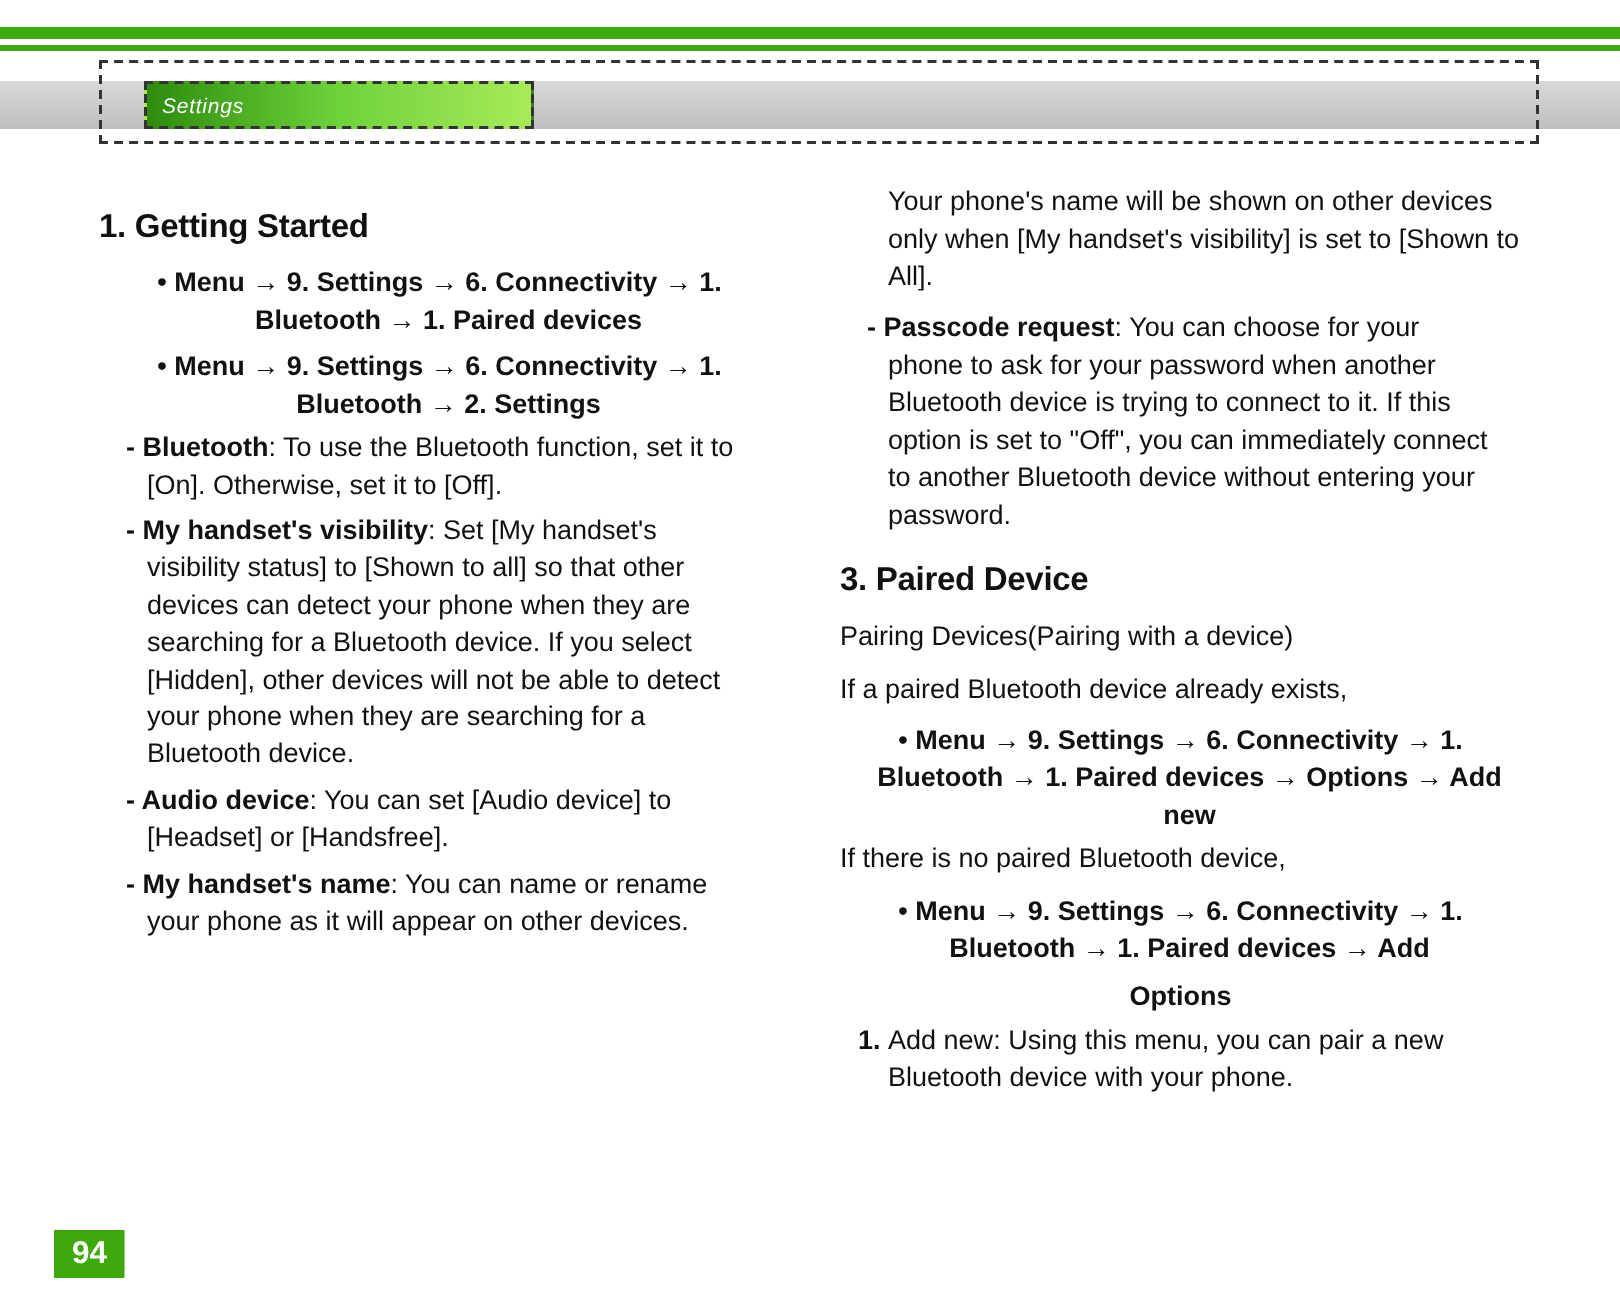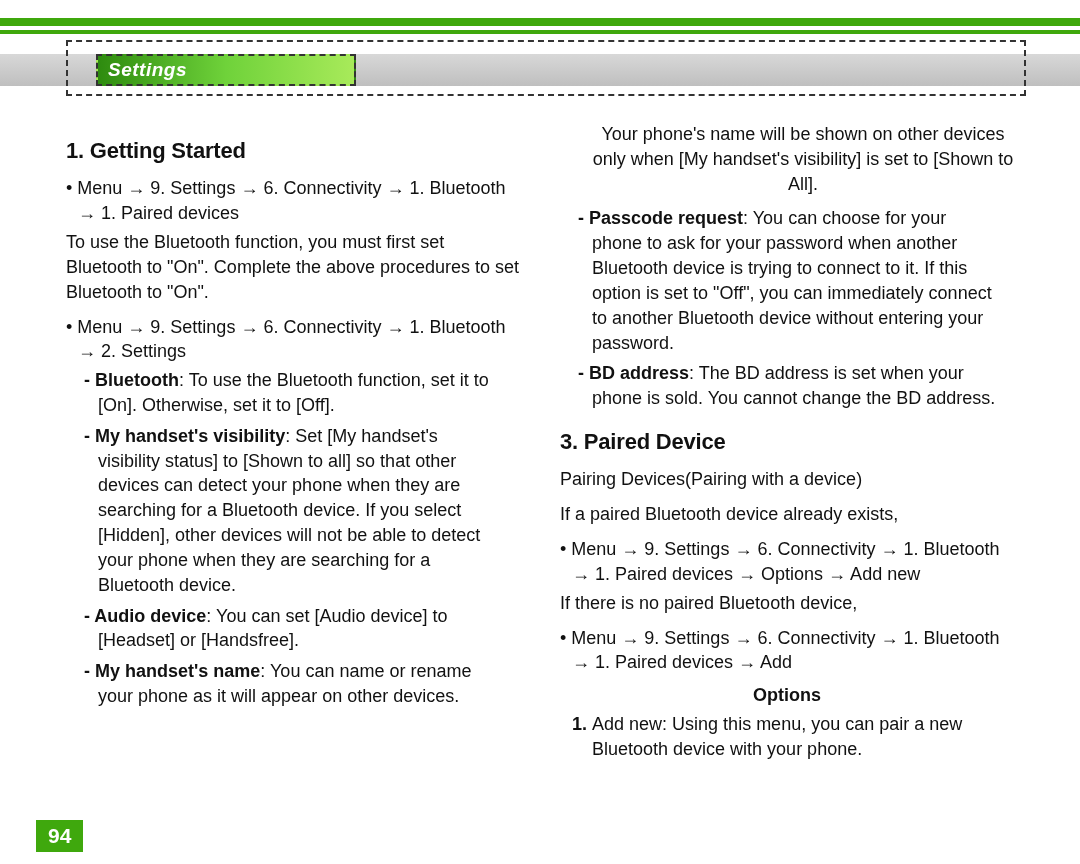--- a/index.html
+++ b/index.html
@@ -34,37 +34,37 @@
   .header-tab {
     position: absolute;
     left: 96px; top: 14px;
     width: 260px; height: 32px;
     background: linear-gradient(to right, #2e8b0f, #6fd23a, #a8ea5a);
     border: 2px dashed #333;
     display: flex; align-items: center;
     padding-left: 10px;
   }
   .header-tab-text {
-    color: #fff; font-style: italic; font-weight: bold;
-    font-size: 19px; letter-spacing: 0.5px;
+    color: #fff; font-style: italic; font-weight: normal;
+    font-size: 14px; letter-spacing: 0.5px;
   }
 
   .page-body {
     width: 1008px;
     margin: 0 auto;
     padding: 20px 30px 0 30px;
     display: flex;
     gap: 40px;
     font-size: 18px;
     line-height: 1.38;
     color: #111;
   }
   .col { flex: 1; }
   h2.section { font-weight: bold; font-size: 22px; margin: 16px 0 10px 0; letter-spacing: -0.2px;}
-  .path { font-weight: normal; margin: 6px 0 4px 0; padding-left: 12px; text-indent: -12px; }
+  .path { font-weight: bold; margin: 6px 0 4px 0; padding-left: 12px; text-indent: -12px; text-align: center; }
   .body-p { margin: 2px 0 10px 0; }
   .sub-item { padding-left: 32px; text-indent: -14px; margin: 4px 16px 6px 0; }
   .sub-item .dash { font-weight: bold; }
   .sub-item .lead { font-weight: bold; }
   .opt-head { font-weight: bold; margin-top: 8px; padding-left: 0; text-align: center; }
   .num-item { padding-left: 32px; text-indent: -20px; margin-top: 4px; }
   .num-item .num { font-weight: bold; }
 
   .page-num-badge {
     position: absolute;
@@ -94,46 +94,42 @@
     <div class="header-tab">
       <span class="header-tab-text">Settings</span>
     </div>
   </div>
 
   <div class="page-body">
     <div class="col">
 
       <h2 class="section">1. Getting Started</h2>
       <p class="path">• Menu → 9. Settings → 6. Connectivity → 1. Bluetooth → 1. Paired devices</p>
-      <p class="body-p">To use the Bluetooth function, you must first set Bluetooth to "On". Complete the above procedures to set Bluetooth to "On".</p>
 
       <p class="path">• Menu → 9. Settings → 6. Connectivity → 1. Bluetooth → 2. Settings</p>
 
       <p class="sub-item">
         <span class="dash">- </span><span class="lead">Bluetooth</span><span>: To use the Bluetooth function, set it to [On]. Otherwise, set it to [Off].</span>
       </p>
       <p class="sub-item">
         <span class="dash">- </span><span class="lead">My handset's visibility</span><span>: Set [My handset's visibility status] to [Shown to all] so that other devices can detect your phone when they are searching for a Bluetooth device. If you select [Hidden], other devices will not be able to detect your phone when they are searching for a Bluetooth device.</span>
       </p>
       <p class="sub-item">
         <span class="dash">- </span><span class="lead">Audio device</span><span>: You can set [Audio device] to [Headset] or [Handsfree].</span>
       </p>
       <p class="sub-item">
         <span class="dash">- </span><span class="lead">My handset's name</span><span>: You can name or rename your phone as it will appear on other devices.</span>
       </p>
     </div>
 
     <div class="col">
-      <p class="body-p" style="padding-left:32px; text-indent:0;text-align:center;">Your phone's name will be shown on other devices only when [My handset's visibility] is set to [Shown to All].</p>
+      <p class="body-p" style="padding-left:32px; text-indent:0;">Your phone's name will be shown on other devices only when [My handset's visibility] is set to [Shown to All].</p>
 
       <p class="sub-item">
         <span class="dash">- </span><span class="lead">Passcode request</span><span>: You can choose for your phone to ask for your password when another Bluetooth device is trying to connect to it. If this option is set to "Off", you can immediately connect to another Bluetooth device without entering your password.</span>
-      </p>
-      <p class="sub-item">
-        <span class="dash">- </span><span class="lead">BD address</span><span>: The BD address is set when your phone is sold. You cannot change the BD address.</span>
       </p>
 
       <h2 class="section">3. Paired Device</h2>
       <p class="body-p">Pairing Devices(Pairing with a device)</p>
       <p class="body-p">If a paired Bluetooth device already exists,</p>
       <p class="path">• Menu → 9. Settings → 6. Connectivity → 1. Bluetooth → 1. Paired devices → Options → Add new</p>
       <p class="body-p">If there is no paired Bluetooth device,</p>
       <p class="path">• Menu → 9. Settings → 6. Connectivity → 1. Bluetooth → 1. Paired devices → Add</p>
 
       <p class="opt-head">Options</p>

